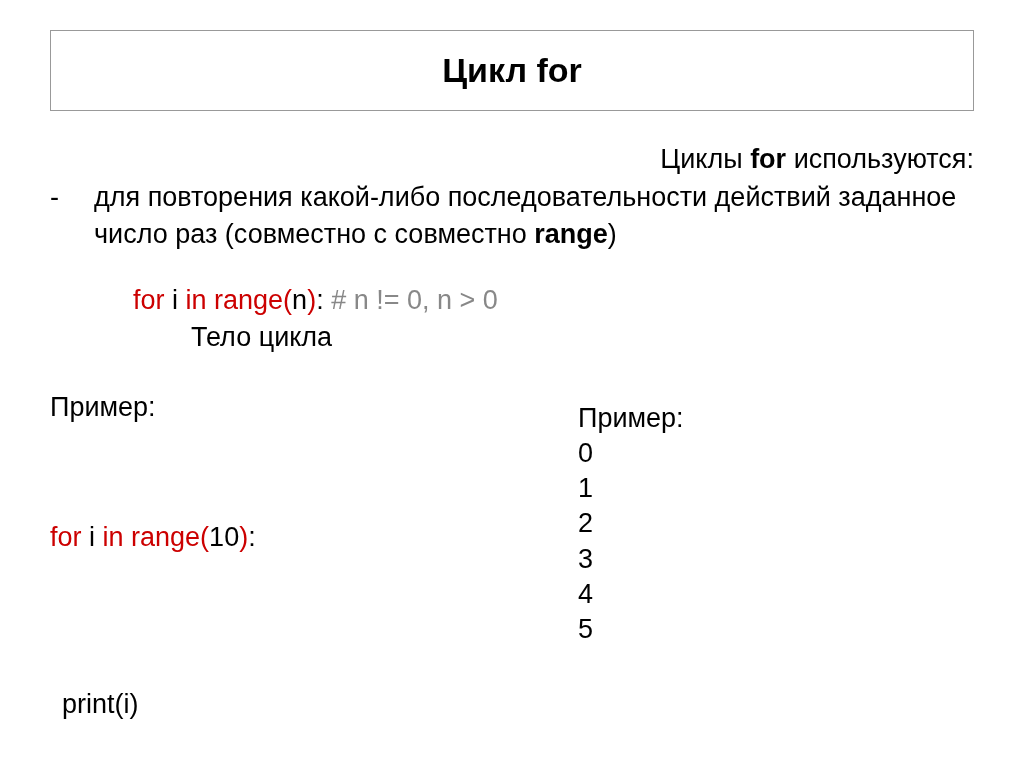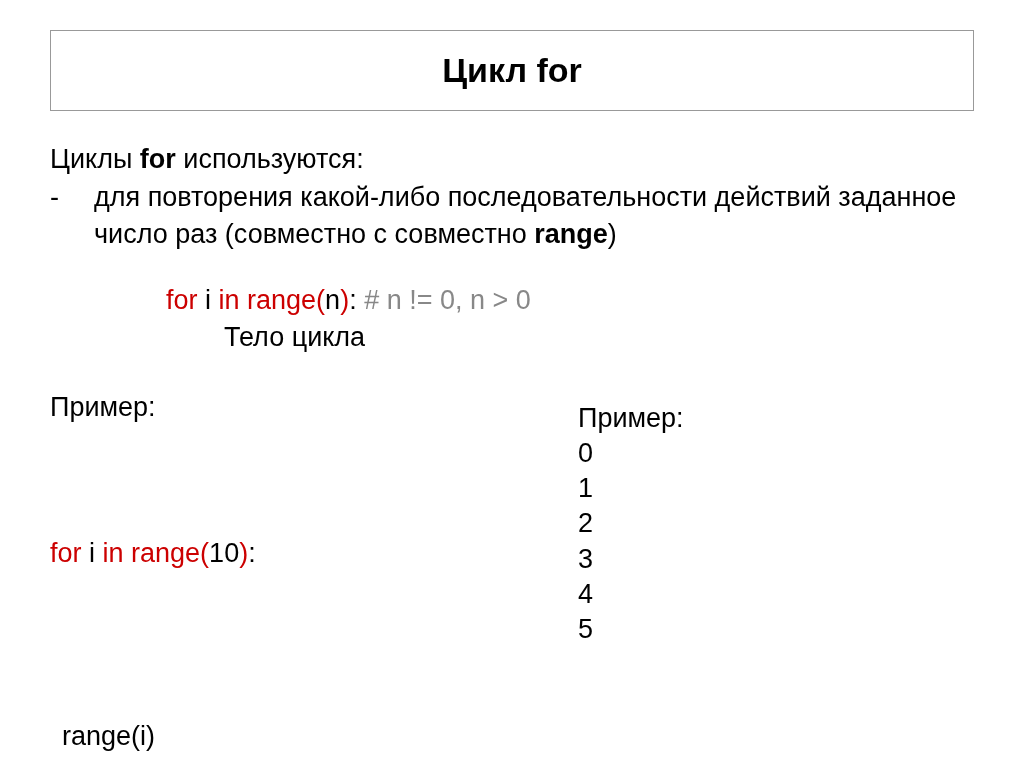--- a/index.html
+++ b/index.html
@@ -25,36 +25,37 @@
       font-size: 34px;
       font-weight: bold;
     }
     .content {
       margin: 0 50px;
       font-size: 27px;
       line-height: 1.35;
     }
     .intro-line {
       margin-bottom: 2px;
+      text-align: right;
     }
     .bullet-line {
       display: flex;
     }
     .bullet-dash {
       flex: 0 0 44px;
     }
     .bullet-text {
       flex: 1;
     }
     .bold {
       font-weight: bold;
     }
     .code-syntax {
       margin-top: 30px;
-      margin-left: 116px;
+      margin-left: 83px;
     }
     .code-line {
       font-size: 27px;
     }
     .kw-for { color: #cc0000; }
     .kw-in { color: #cc0000; }
     .kw-range { color: #cc0000; }
     .comment { color: #888888; }
     .italic { }
     .body-indent {
@@ -69,21 +70,20 @@
     }
     .example-label-row {
       display: flex;
       flex-direction: column;
     }
     .example-label {
       flex: 0 0 130px;
     }
     .example-code {
       flex: 1;
-      margin-top: 16px;
     }
     .print-indent {
       margin-left: 12px;
     }
     .output-col {
       margin-left: 48px;
       margin-top: 12px;
       font-size: 27px;
       line-height: 1.3;
     }
@@ -118,21 +118,21 @@
   <div class="lower-block">
     <div class="example-col">
       <div class="example-label-row">
         <div class="example-label">Пример:</div>
         <div class="example-code">
           <span class="kw-for">for</span><span> i  </span><span class="kw-in">in</span><span> </span><span class="kw-range">range(</span><span>10</span><span class="kw-range">)</span><span>:</span>
         </div>
       </div>
       <div class="example-label-row">
         <div class="example-label"></div>
-        <div class="example-code print-indent">range(i)</div>
+        <div class="example-code print-indent">print(i)</div>
       </div>
     </div>
 
     <div class="output-col">
       <div>Пример:</div>
       <div>0</div>
       <div>1</div>
       <div>2</div>
       <div>3</div>
       <div>4</div>

